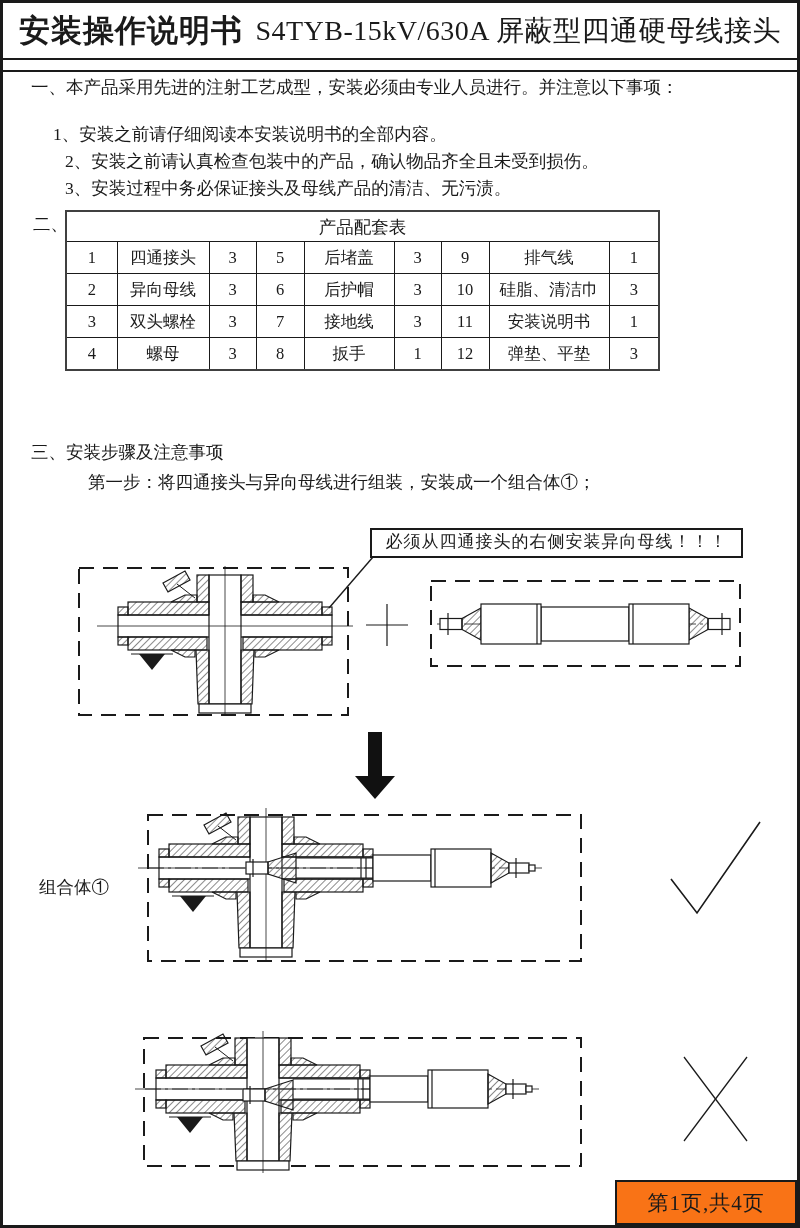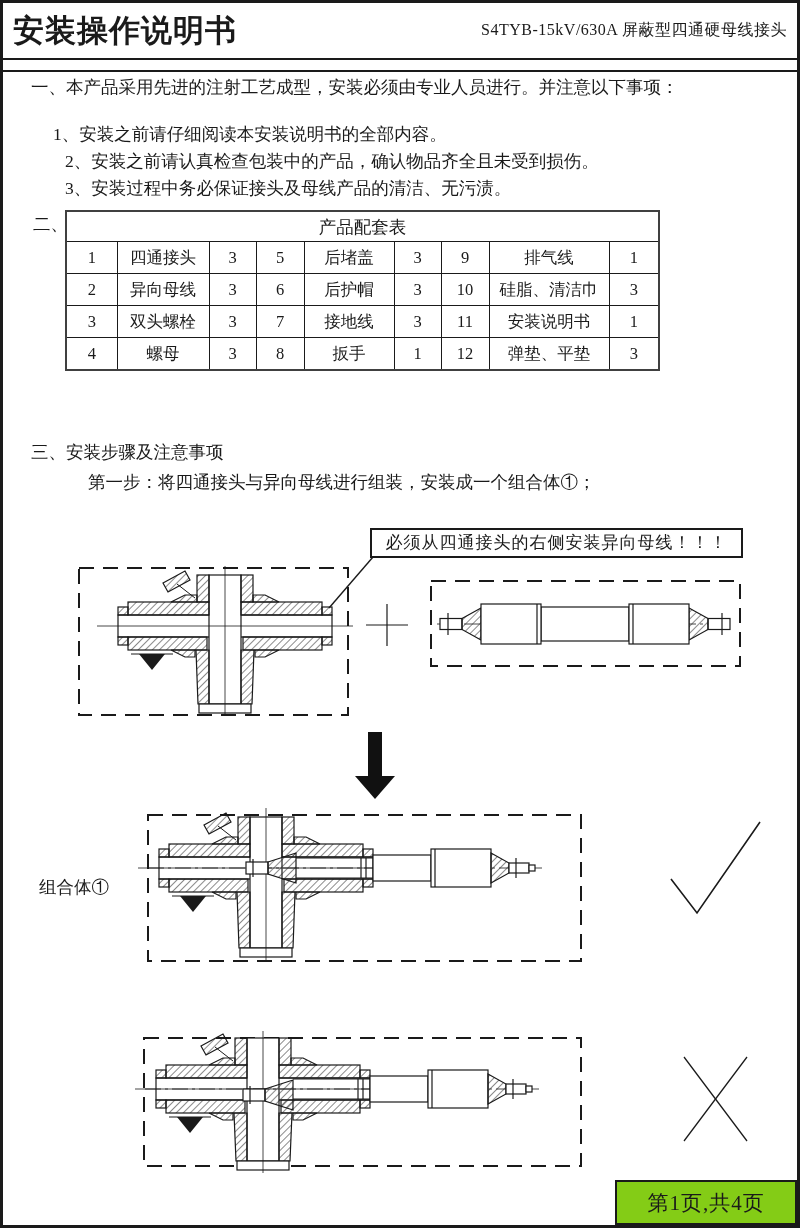--- a/index.html
+++ b/index.html
@@ -11,24 +11,24 @@
     box-sizing:border-box;
     margin:0 auto;
     font-family:"Liberation Serif","DejaVu Serif",serif;
     color:#1a1a1a;
     overflow:hidden;
   }
   .header{
     height:55px;
     border-bottom:2px solid #1a1a1a;
     display:flex;align-items:center;justify-content:space-between;
-    padding:0 10px;
+    padding:0 16px;
   }
   .doc-title{font-size:31px;font-weight:bold;letter-spacing:1px;}
-  .product-title{font-size:16px;font-weight:500;letter-spacing:.5px;}
+  .product-title{font-size:28px;font-weight:500;letter-spacing:.5px;}
   .band{height:10px;border-bottom:2px solid #1a1a1a;}
   .abs{position:absolute;}
   .txt{font-size:17.5px;white-space:nowrap;}
   .callout{
     border:2px solid #1a1a1a;background:#fff;
     font-size:17px;text-align:center;line-height:26px;
     white-space:nowrap;letter-spacing:1px;
   }
   table.pkg{
     border-collapse:collapse;table-layout:fixed;
@@ -43,21 +43,21 @@
   }
   table.pkg .ttl{font-size:17.5px;height:29px;}
   .down-arrow{width:40px;height:66px;}
   .down-arrow .shaft{position:absolute;left:13px;top:0;width:14px;height:44px;background:#111;}
   .down-arrow .head{position:absolute;left:0;top:44px;width:0;height:0;
     border-left:20px solid transparent;border-right:20px solid transparent;border-top:23px solid #111;}
   .footer-box{
     right:0;bottom:0;width:178px;height:41px;
     border:2px solid #1a1a1a;
     display:flex;align-items:center;justify-content:center;
-    font-size:21px;letter-spacing:1px;background:#84cc16;
+    font-size:21px;letter-spacing:1px;background:#f97316;
   }
   svg{display:block;}
 </style>
 </head>
 <body>
 
 <div class="page">
 
   <div class="header">
     <div class="doc-title">安装操作说明书</div>
@@ -130,21 +130,21 @@
       <td>12</td>
       <td>弹垫、平垫</td>
       <td>3</td>
     </tr>
   </tbody>
     </table>
 
   <div class="abs txt" style="left:28px;top:426px;margin-top:11px;">三、安装步骤及注意事项</div>
   <div class="abs txt" style="left:85px;top:467px;">第一步：将四通接头与异向母线进行组装，安装成一个组合体①；</div>
 
-  <div class="abs callout" style="left:367px;top:525px;width:369px;">必须从四通接头的右侧安装异向母线！！！</div>
+  <div class="abs callout" style="left:367px;top:525px;width:369px;font-family:Liberation Mono, monospace;">必须从四通接头的右侧安装异向母线！！！</div>
 
   <svg class="abs" style="left:0;top:505px;" width="800" height="215" viewBox="0 0 800 215">
     <defs>
       <pattern id="h1" patternUnits="userSpaceOnUse" width="5" height="5" patternTransform="rotate(45)">
         <line x1="0" y1="0" x2="0" y2="5" stroke="#2a2a2a" stroke-width="1.1"></line>
       </pattern>
     </defs>
     <line x1="370" y1="49" x2="326" y2="100" stroke="#1a1a1a" stroke-width="1.4"></line>
     <rect x="76" y="60" width="269" height="147" fill="none" stroke="#1a1a1a" stroke-width="2" stroke-dasharray="15 9"></rect>
     <g id="connector1">

